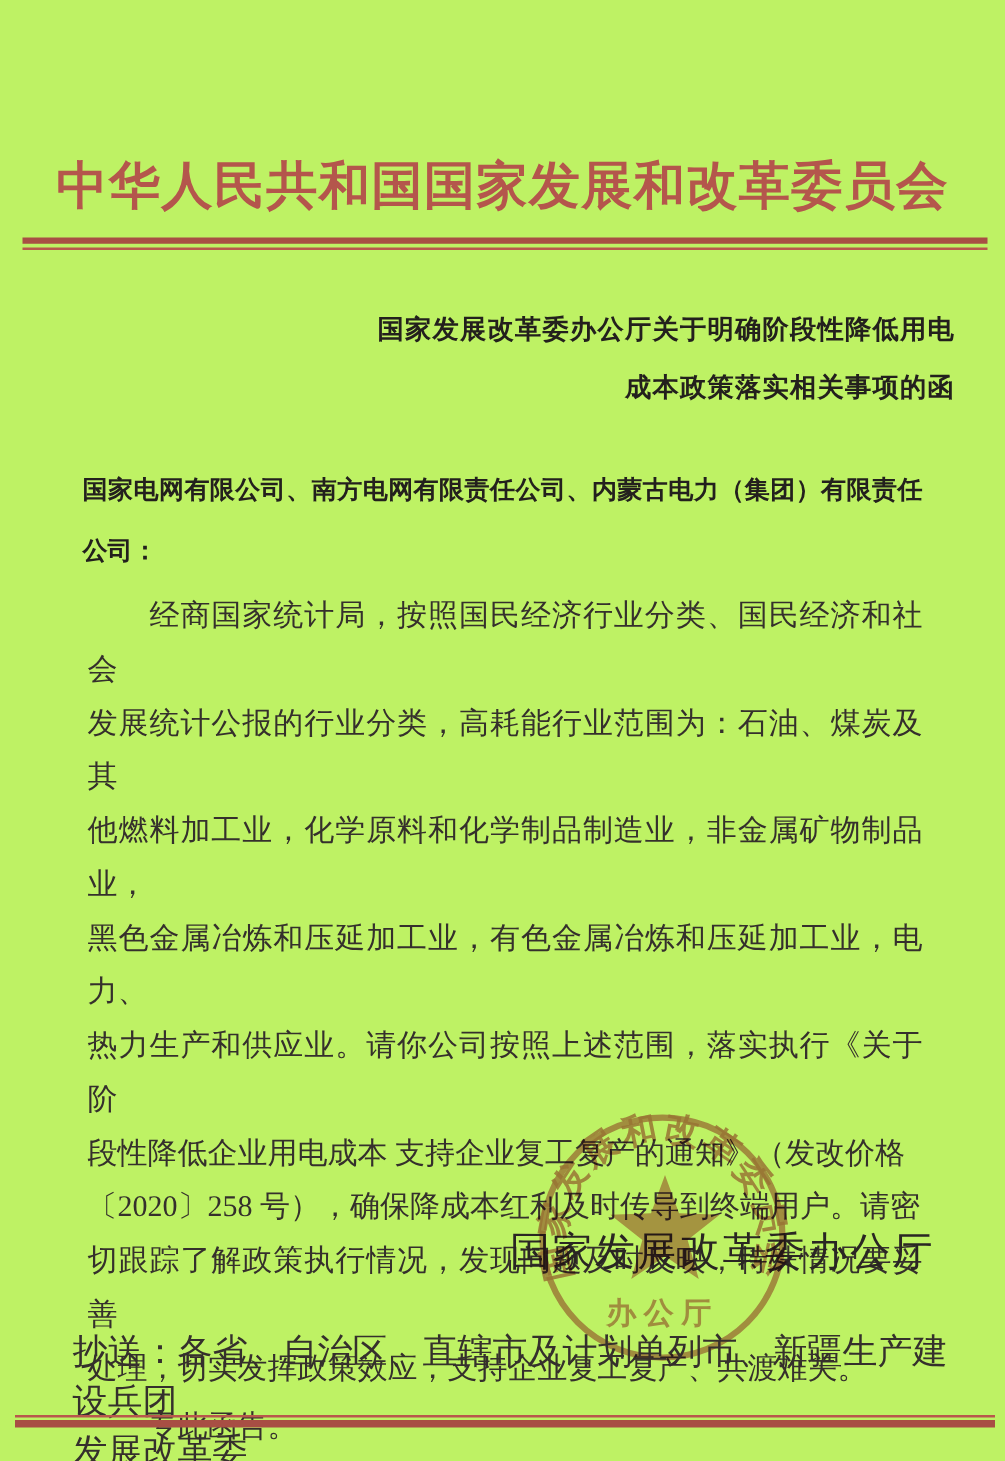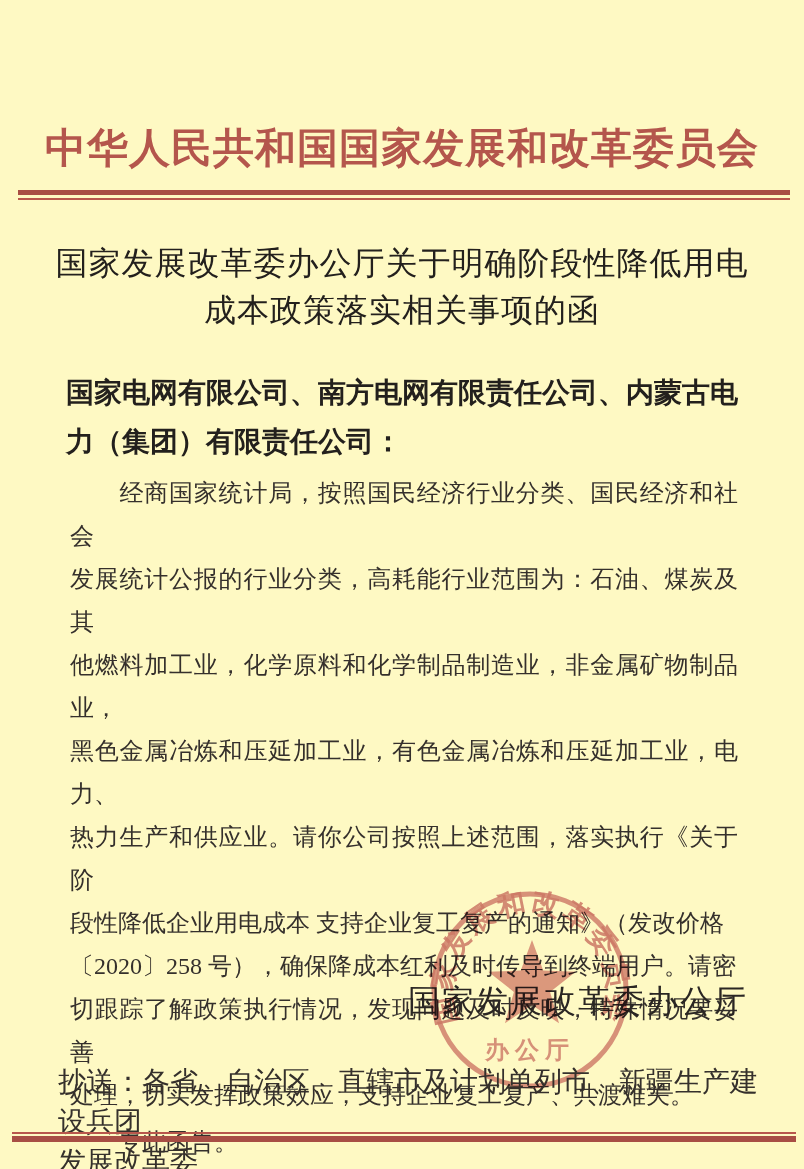--- a/index.html
+++ b/index.html
@@ -1,51 +1,51 @@
 <!DOCTYPE html>
 <html><head>
 <meta charset="utf-8">
 <style>
   html,body{margin:0;padding:0;background:#e9e9e9;}
   .page{
     position:relative;
     width:804px;height:1169px;
     margin:0 auto;
-    background:#fef9c3;
+    background:#bef264;
     overflow:hidden;
     font-family:"Liberation Serif","DejaVu Serif",serif;
     color:#2f2b28;
   }
   .masthead{
     margin:118px 30px 0 30px;
     text-align:center;
     font-size:41px;
     font-weight:bold;
     letter-spacing:1px;
     color:#b4564c;
     line-height:1.5;
     white-space:nowrap;
   }
   .head-rule{margin:10px 14px 0 18px;}
   .head-rule .thick{height:5px;background:#a84e44;}
   .head-rule .gap{height:3px;}
   .head-rule .thin{height:2px;background:#b8574c;}
   .doc-title{
     margin:40px 40px 0 40px;
-    text-align:center;
-    font-size:32px;
-    font-weight:normal;
+    text-align:right;
+    font-size:21px;
+    font-weight:bold;
     line-height:47px;
     letter-spacing:1px;
     color:#23201d;
     white-space:pre-line;
   }
   .addressee{
     margin:34px 66px 0 66px;
-    font-size:28px;
+    font-size:20px;
     font-weight:bold;
     line-height:49px;
     color:#23201d;
     text-align:justify;
   }
   .body-text{
     margin:6px 66px 0 70px;
     font-size:24px;
     line-height:43px;
     color:#35302c;

